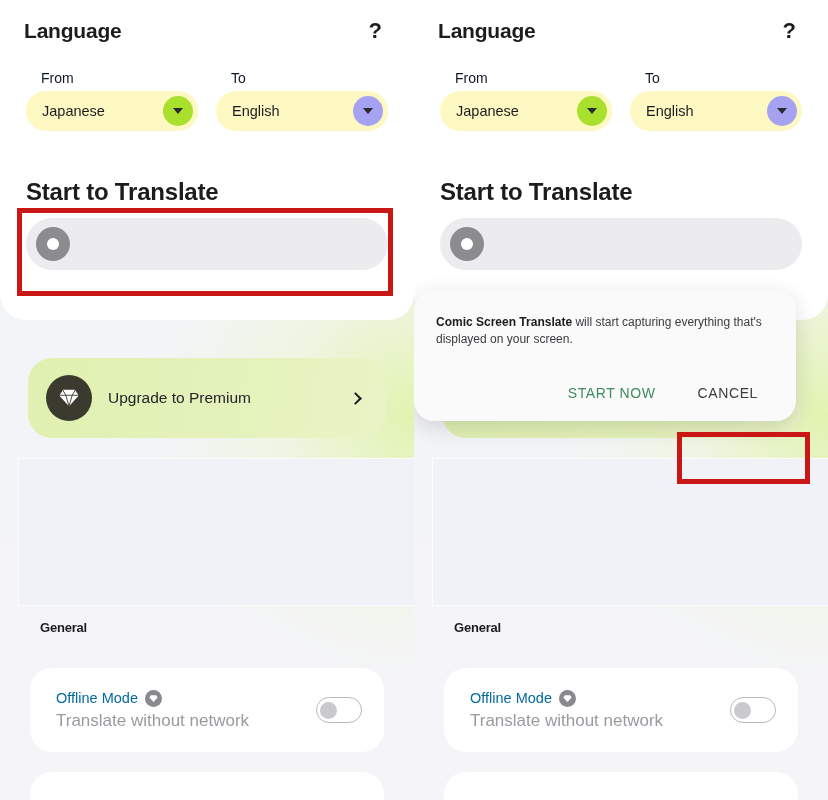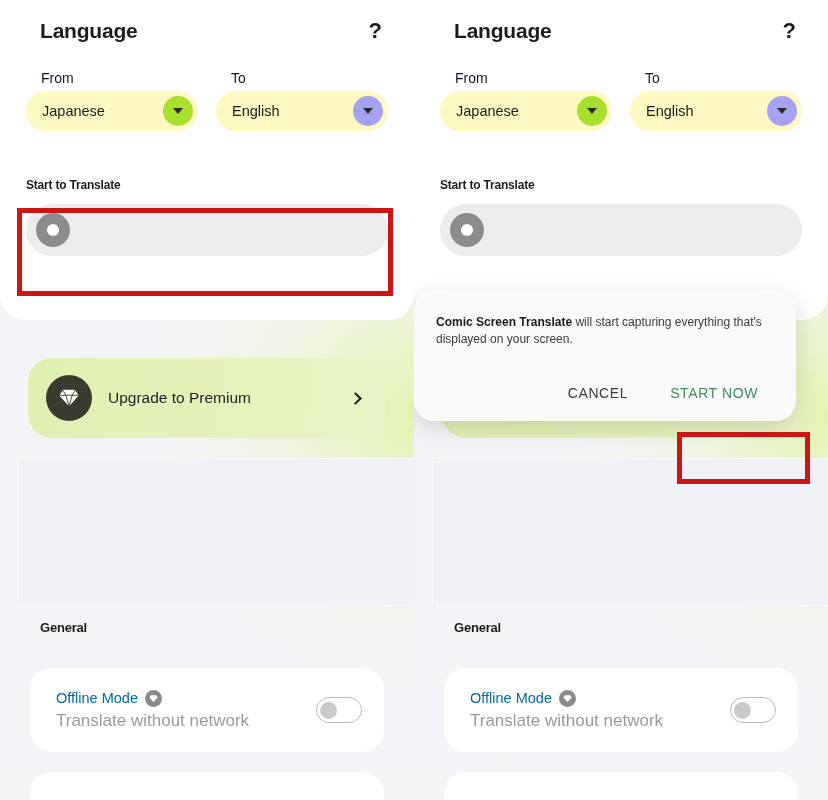--- a/index.html
+++ b/index.html
@@ -58,21 +58,21 @@
   }
 
   .header-row {
     position: absolute;
     left: 0; top: 0;
     width: 100%;
     height: 62px;
     display: flex;
     align-items: center;
     justify-content: space-between;
-    padding: 0 26px 0 40px;
+    padding: 0 26px 0 24px;
     z-index: 6;
   }
   .header-title {
     font-size: 21px;
     font-weight: bold;
     color: #1c1c1e;
     letter-spacing: -0.2px;
   }
   .help-icon {
     font-size: 22px;
@@ -132,21 +132,21 @@
 
   
   .start-sec {
     position: absolute;
     left: 0; top: 178px;
     width: 100%;
     padding: 0 26px;
     z-index: 6;
   }
   .sec-title {
-    font-size: 12px;
+    font-size: 24px;
     font-weight: bold;
     color: #1c1c1e;
     margin-bottom: 12px;
     letter-spacing: -0.2px;
   }
   .big-slider {
     height: 52px;
     background: #ececee;
     border-radius: 26px;
     display: flex;
@@ -532,20 +532,20 @@
       </div>
     </div>
 
     <div class="card next"></div>
 
     <div class="dialog">
       <div class="dlg-msg">
         <b>Comic Screen Translate</b><span> will start capturing everything that's displayed on your screen.</span>
       </div>
       <div class="dlg-actions">
+        <button class="dlg-btn start">START NOW</button>
         <button class="dlg-btn cancel">CANCEL</button>
-        <button class="dlg-btn start">START NOW</button>
       </div>
       <div class="redbox start-box"></div>
     </div>
   </div>
 
 </div>
 
 </body></html>

